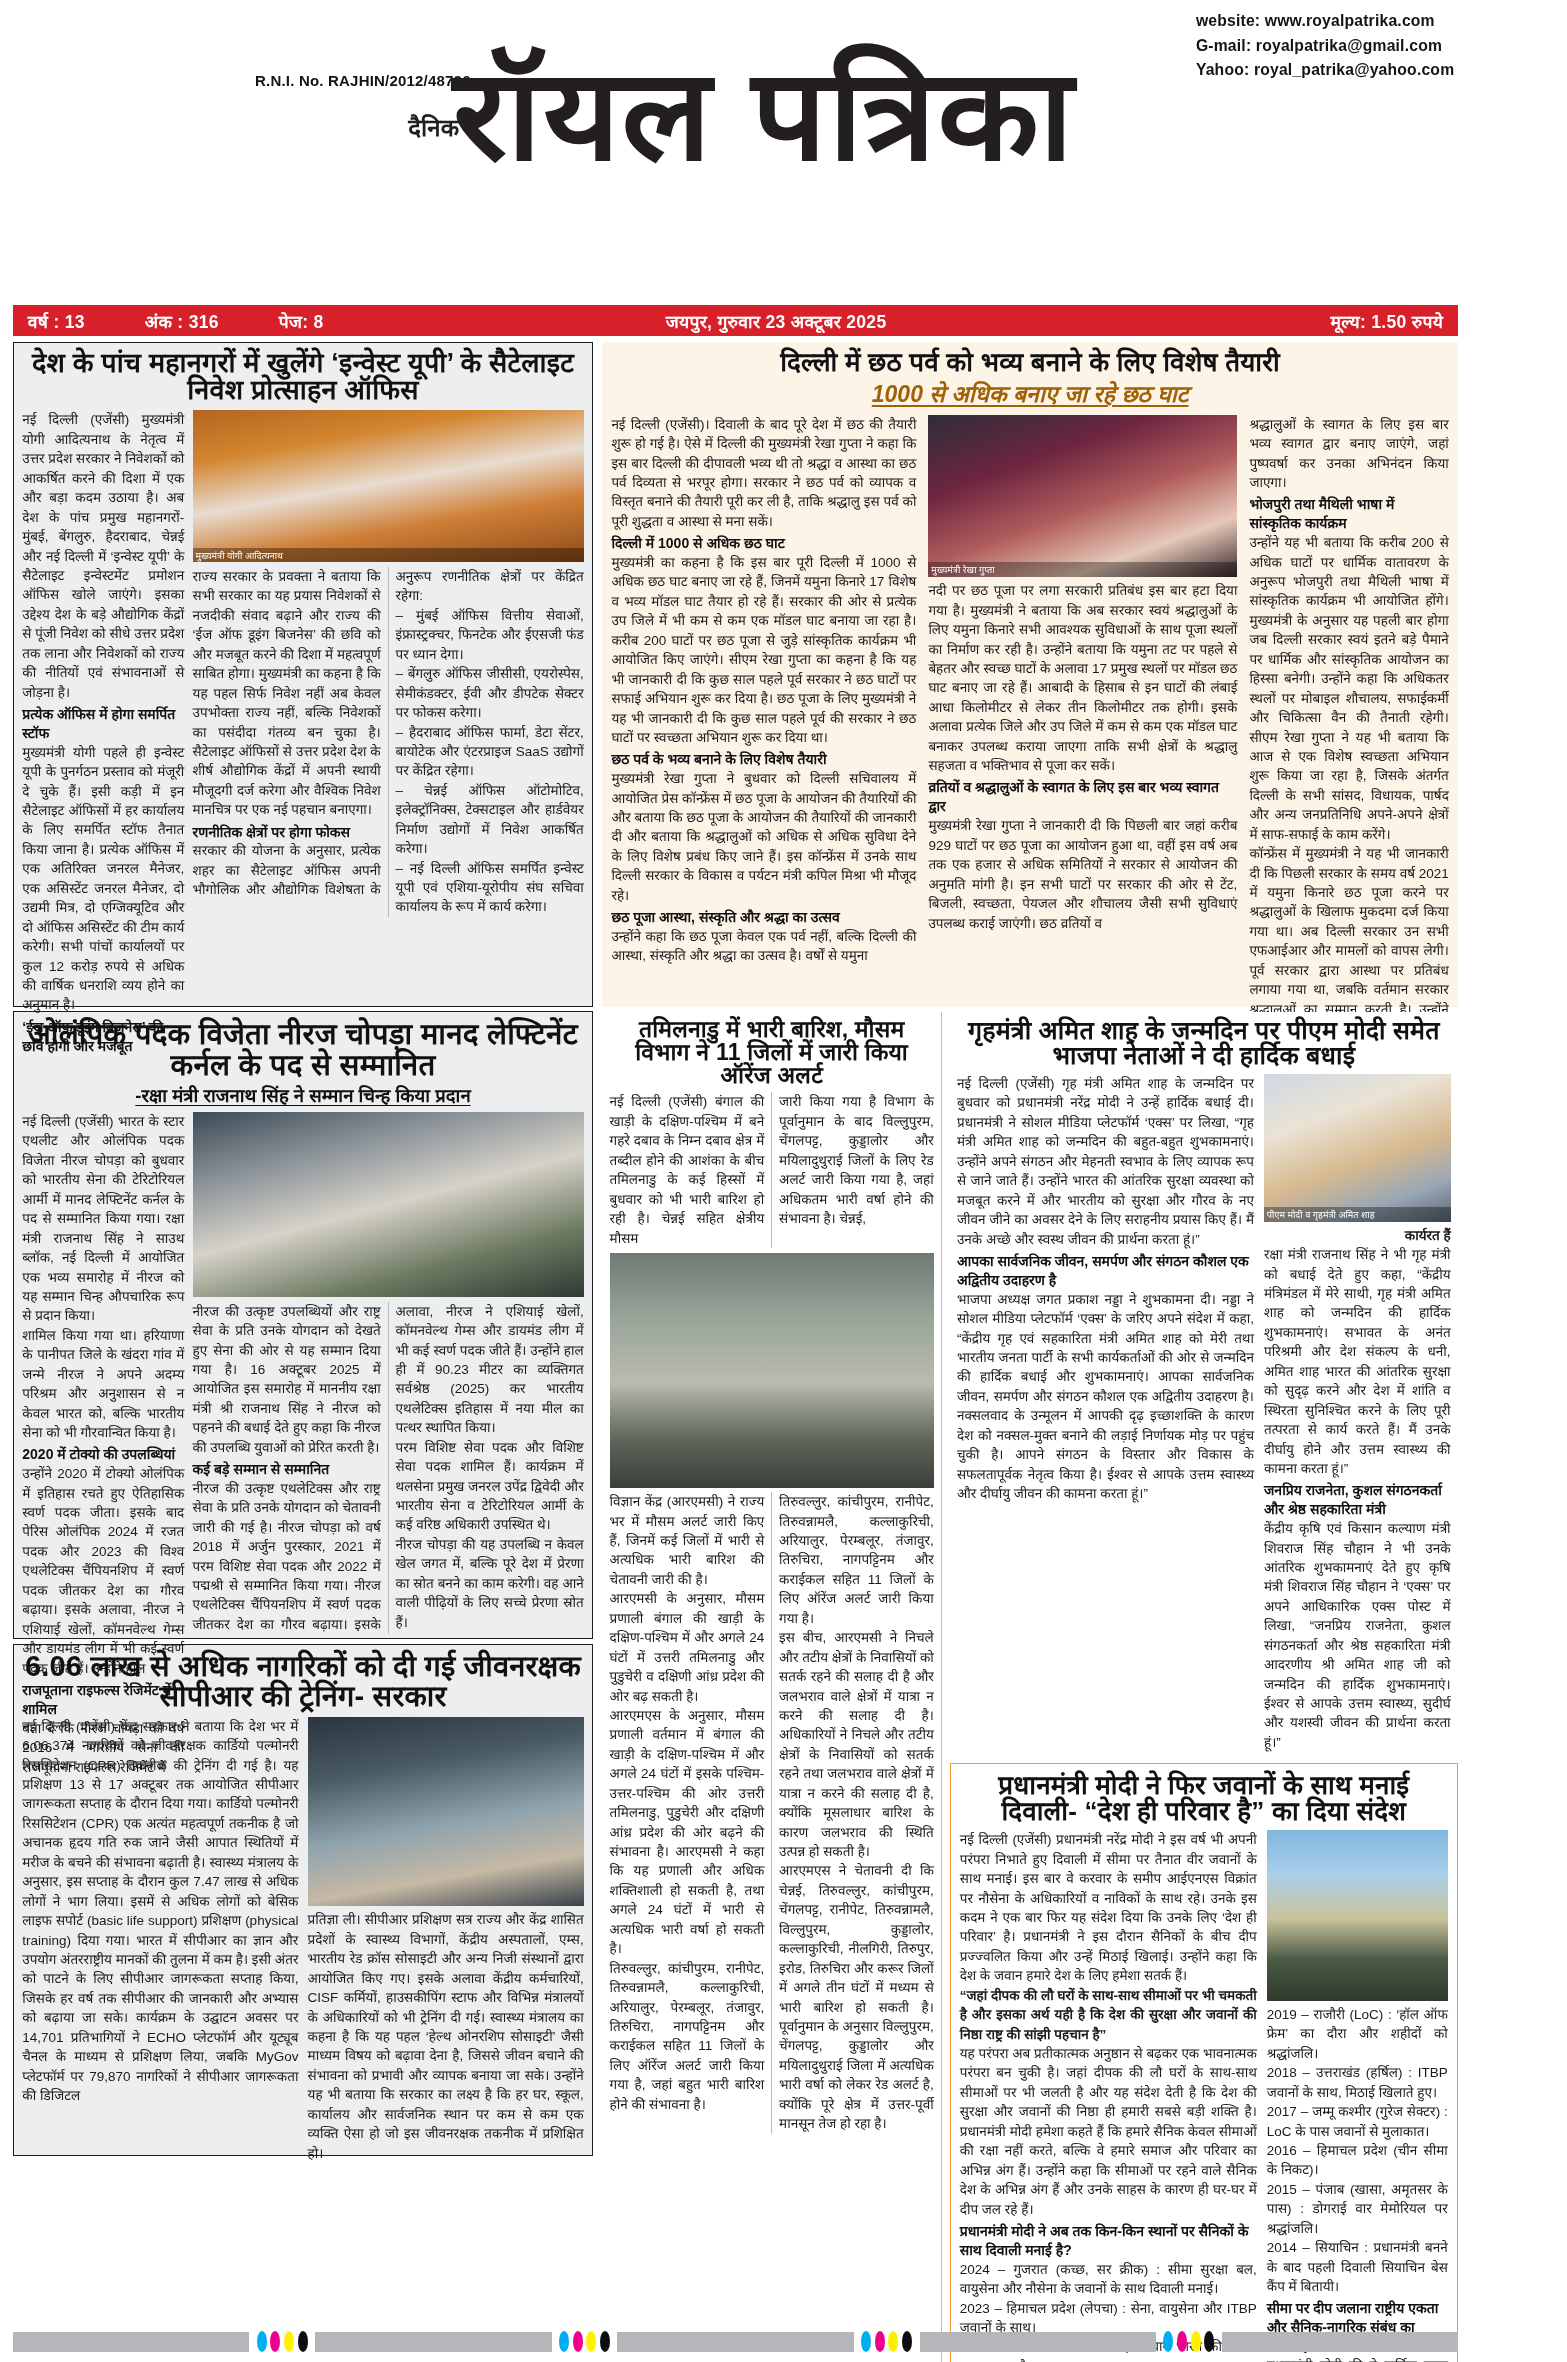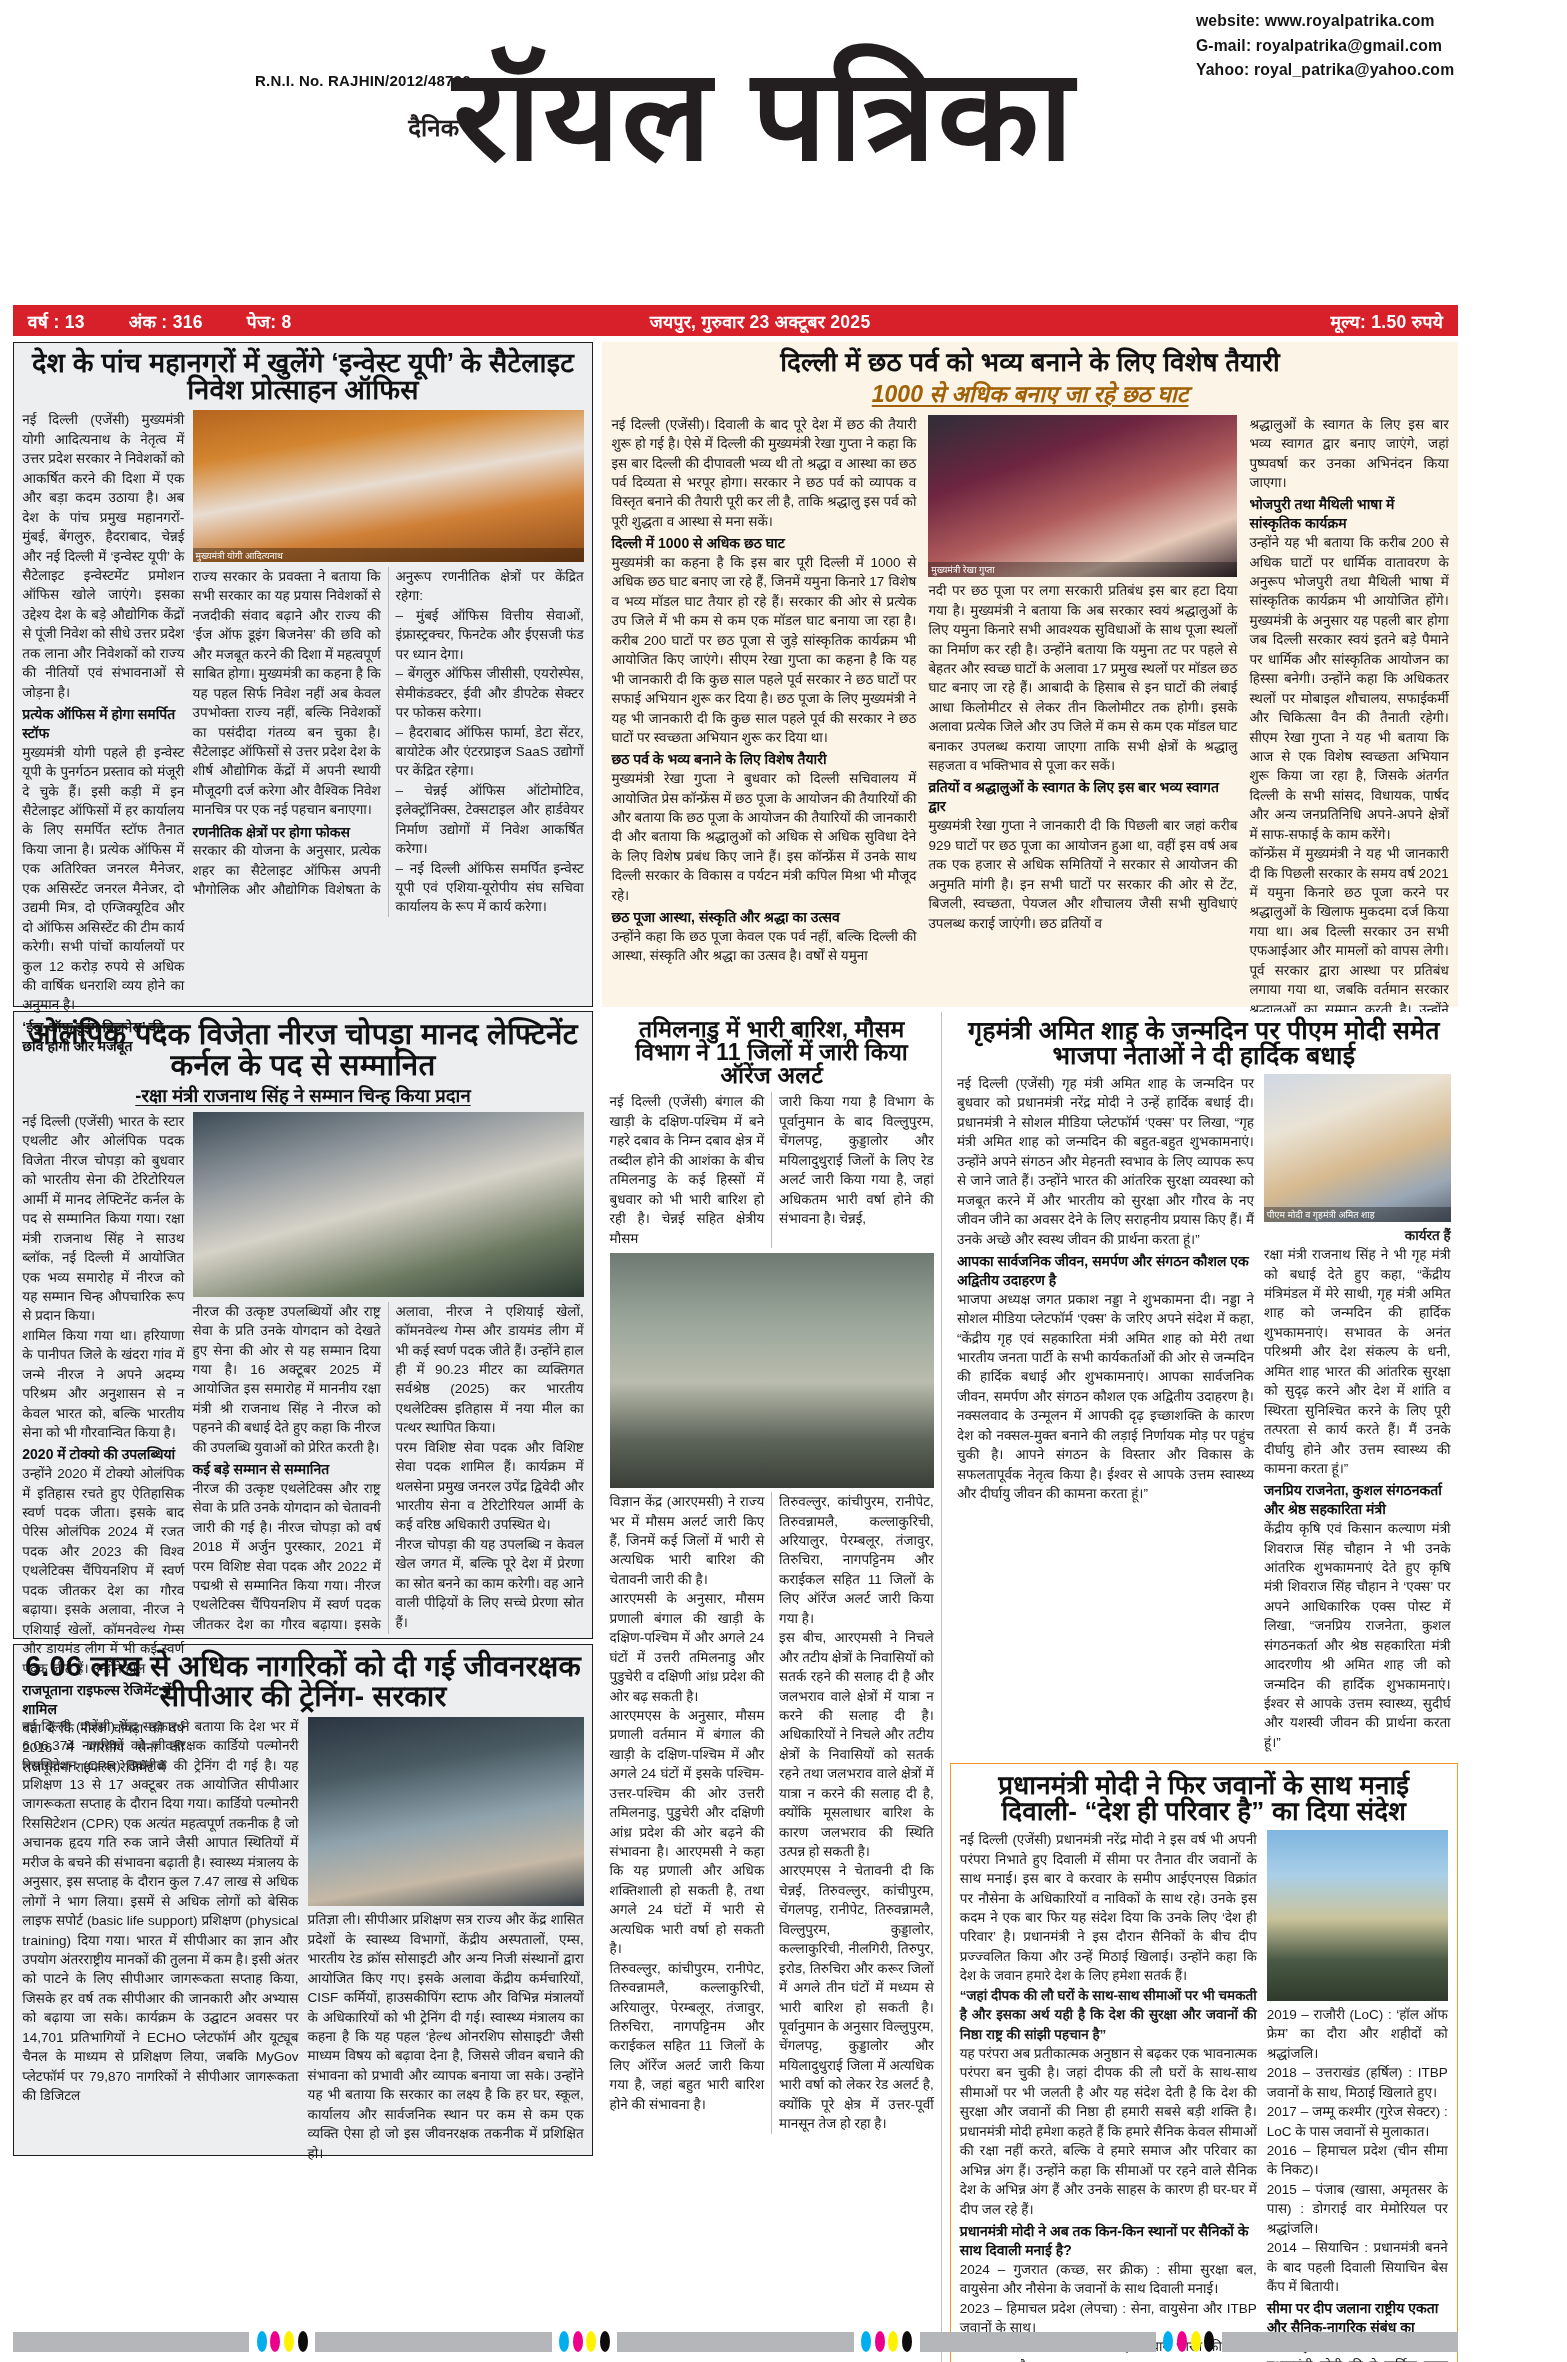--- a/index.html
+++ b/index.html
@@ -34,21 +34,21 @@
     transform:scaleX(1.04);transform-origin:center bottom;
   }
 
   
   .redbar{
     background:#d8202a;color:#fff;height:31px;
     display:flex;align-items:center;
     font-size:17.5px;font-weight:700;letter-spacing:0.3px;
     padding:0 14.8px;box-sizing:border-box;
   }
-  .redbar .rb-left{display:flex;gap:44px;}
+  .redbar .rb-left{display:flex;gap:60px;}
   .redbar .rb-mid{flex:1;text-align:center;padding-right:102px;}
   .redbar .rb-right{white-space:nowrap;}
 
   
   .grid{display:flex;gap:9.2px;margin-top:5.5px;}
   .col-left{width:580px;flex:0 0 580px;}
   .col-right{flex:1;}
 
   
   .bodytext{

